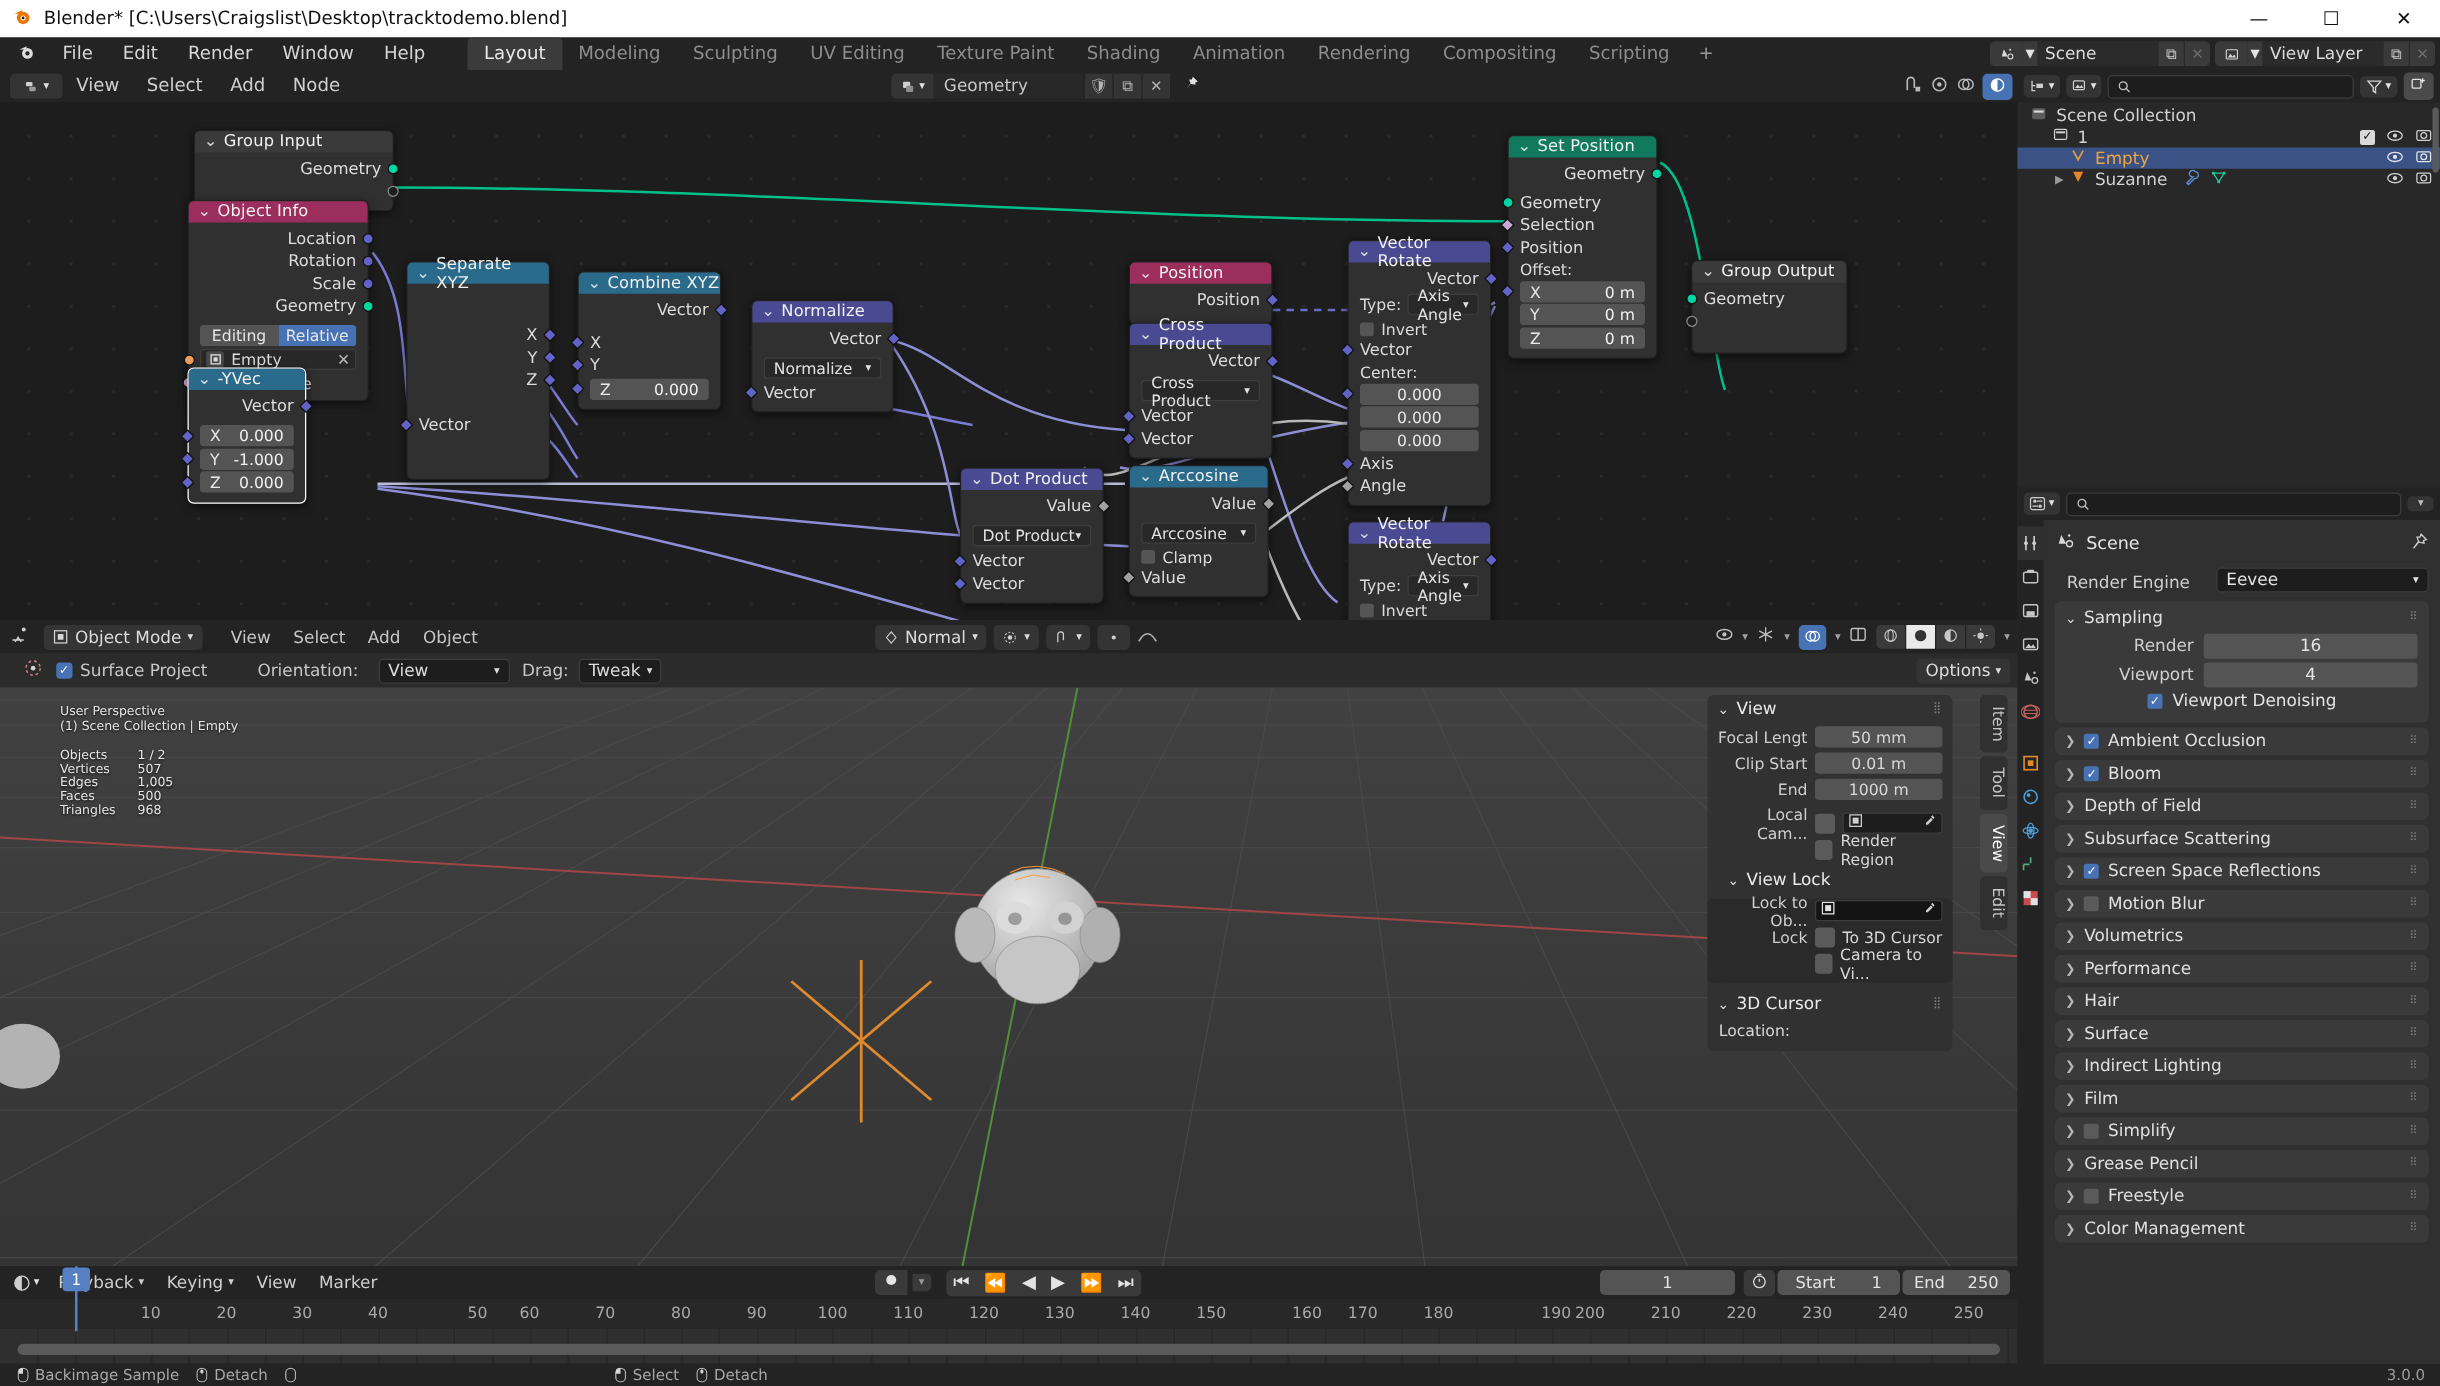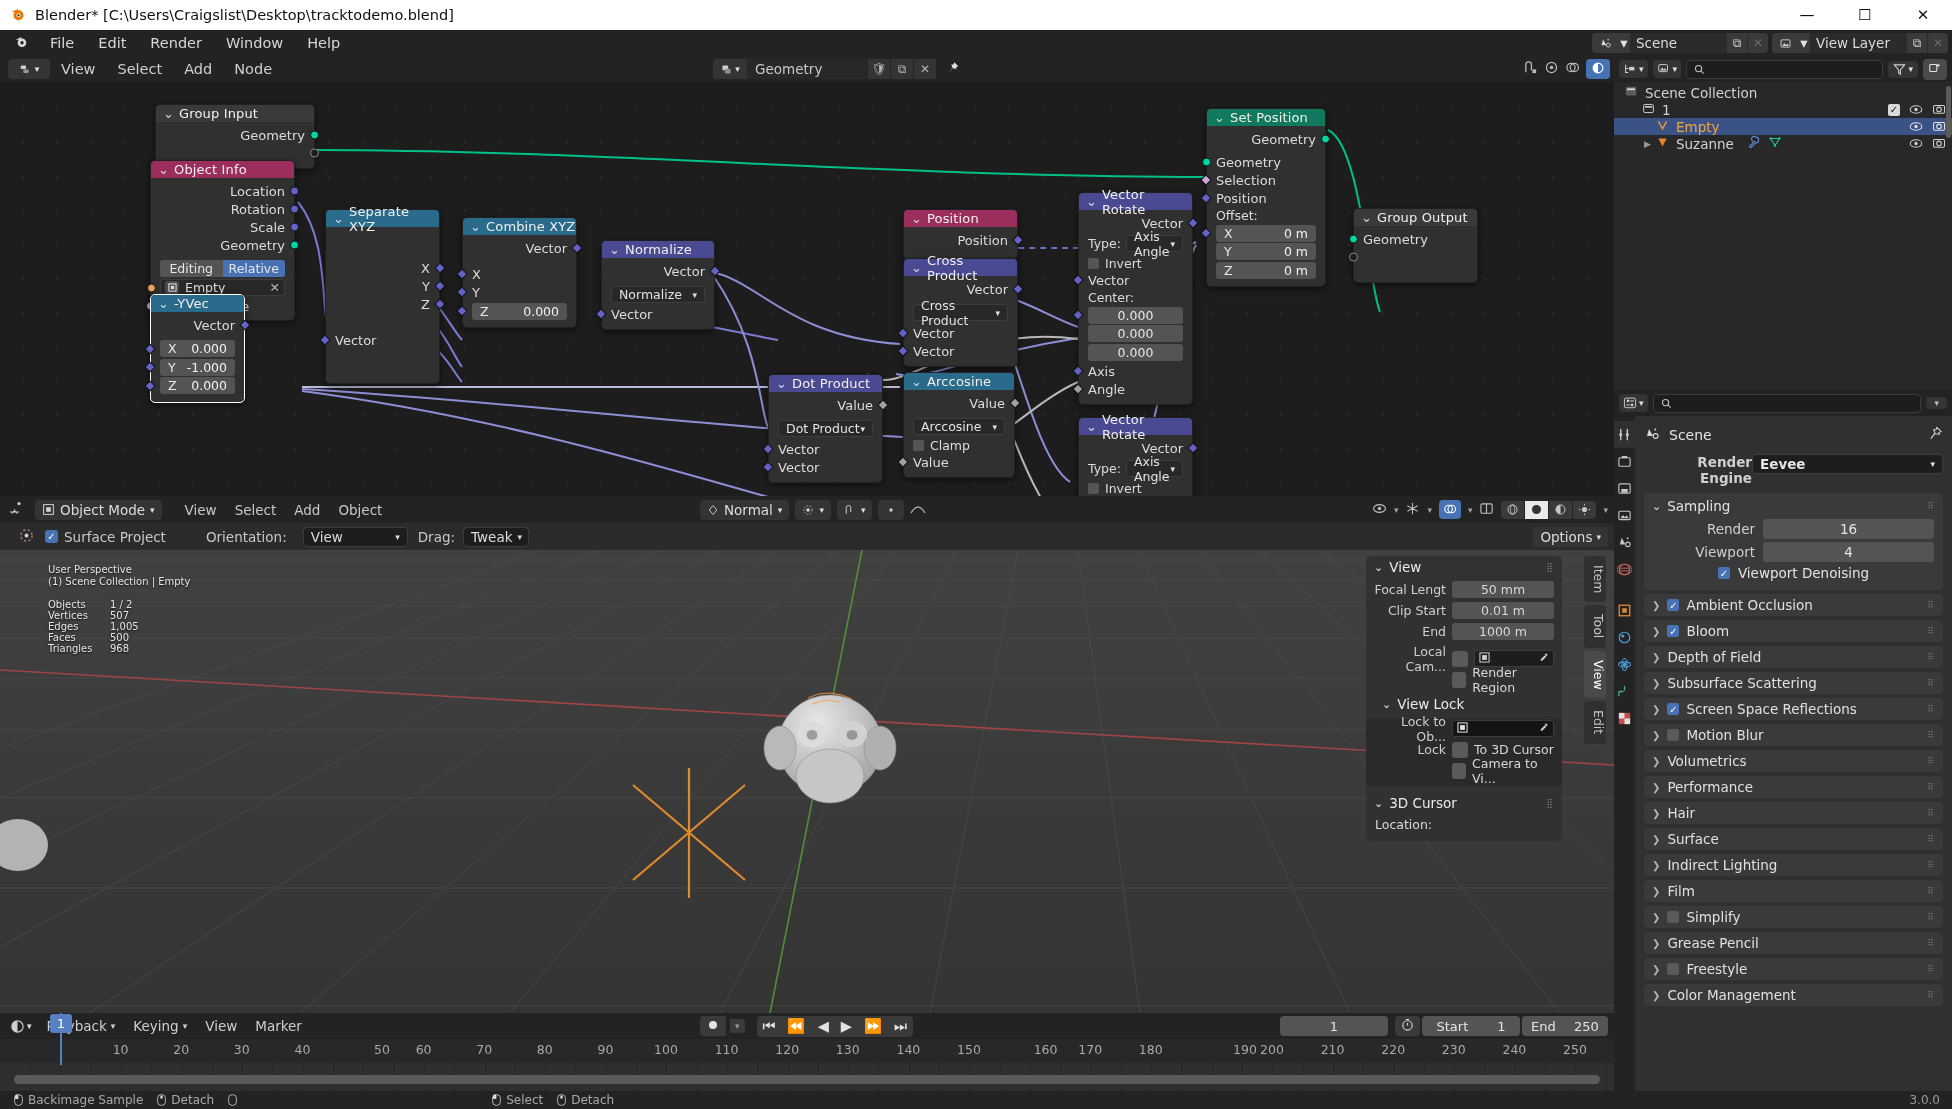--- a/index.html
+++ b/index.html
@@ -186,21 +186,21 @@
      display:flex; align-items:center; gap:5px; padding:0 5px; }
   #proptabs { position:absolute; left:0; top:26px; width:21px; height:675px; background:#232323;
      padding-top:5px; }
   #proptabs .pt { width:21px; height:27px; display:flex; align-items:center;
      justify-content:center; }
   #proptabs .pt.act { background:#303030; }
   #propbody { position:absolute; left:21px; top:26px; width:317px; height:675px;
      background:#303030; padding:7px 9px 0 9px; }
   .scenehdr { display:flex; align-items:center; gap:9px; height:24px; font-size:14px;
      color:#e4e4e4; }
-  .prow2 { display:flex; align-items:flex-start; gap:0; margin-top:7px;font-weight:bold; }
+  .prow2 { display:flex; align-items:flex-end; gap:21px; margin-top:7px; }
   .prow2 .lab { flex:0 0 108px; text-align:right; font-size:13.5px; color:#cfcfcf;}
   .prow2 .dd { flex:1; height:20px; background:#1d1d1d; border:1px solid #3d3d3d;
      border-radius:4px; display:flex; align-items:center; justify-content:space-between;
      padding:0 7px; font-size:13.5px; }
   .panelbox { background:#3a3a3a; border-radius:5px; margin-top:7px; padding:3px 0 6px; }
   .panelhdr { height:20px; display:flex; align-items:center; gap:6px; padding:0 8px;
      font-size:13.5px; color:#e2e2e2; position:relative; }
   .panelhdr .grip { position:absolute; right:8px; color:#7a7a7a; font-size:9px; letter-spacing:1px;}
   .srow { display:flex; align-items:center; gap:8px; margin:3px 9px; }
   .srow .lab { flex:0 0 102px; text-align:right; font-size:13.5px; color:#cfcfcf;}
@@ -240,20 +240,33 @@
         <circle cx="8.5" cy="9.3" r="4.6" fill="#ddd"></circle>
         <circle cx="8.5" cy="9.3" r="1.8" fill="#222"></circle>
         <path d="M1.6 6 L8 3.2 L7.1 6 Z" fill="#ddd"></path>
       </svg>
   </span>
   <span class="mi">File</span>
   <span class="mi">Edit</span>
   <span class="mi">Render</span>
   <span class="mi">Window</span>
   <span class="mi">Help</span>
+  <div class="wstabs">
+    <span class="wstab active">Layout</span>
+    <span class="wstab">Modeling</span>
+    <span class="wstab">Sculpting</span>
+    <span class="wstab">UV Editing</span>
+    <span class="wstab">Texture Paint</span>
+    <span class="wstab">Shading</span>
+    <span class="wstab">Animation</span>
+    <span class="wstab">Rendering</span>
+    <span class="wstab">Compositing</span>
+    <span class="wstab">Scripting</span>
+    <span class="wsplus">+</span>
+  </div>
   <div id="topbar-right">
     <div class="idblock">
       <span class="ib-ic">
         <svg width="13" height="13" viewBox="0 0 16 16">
             <path d="M5 3 L9 10 H3 Z" fill="#d8d8d8"></path>
             <circle cx="11.5" cy="10" r="2.4" fill="none" stroke="#d8d8d8" stroke-width="1.1"></circle>
             <circle cx="11.2" cy="3.4" r="1" fill="#d8d8d8"></circle>
           </svg>
       </span>
       <span class="ib-ic" style="width:12px;background:#3a3a3a">▾</span>

